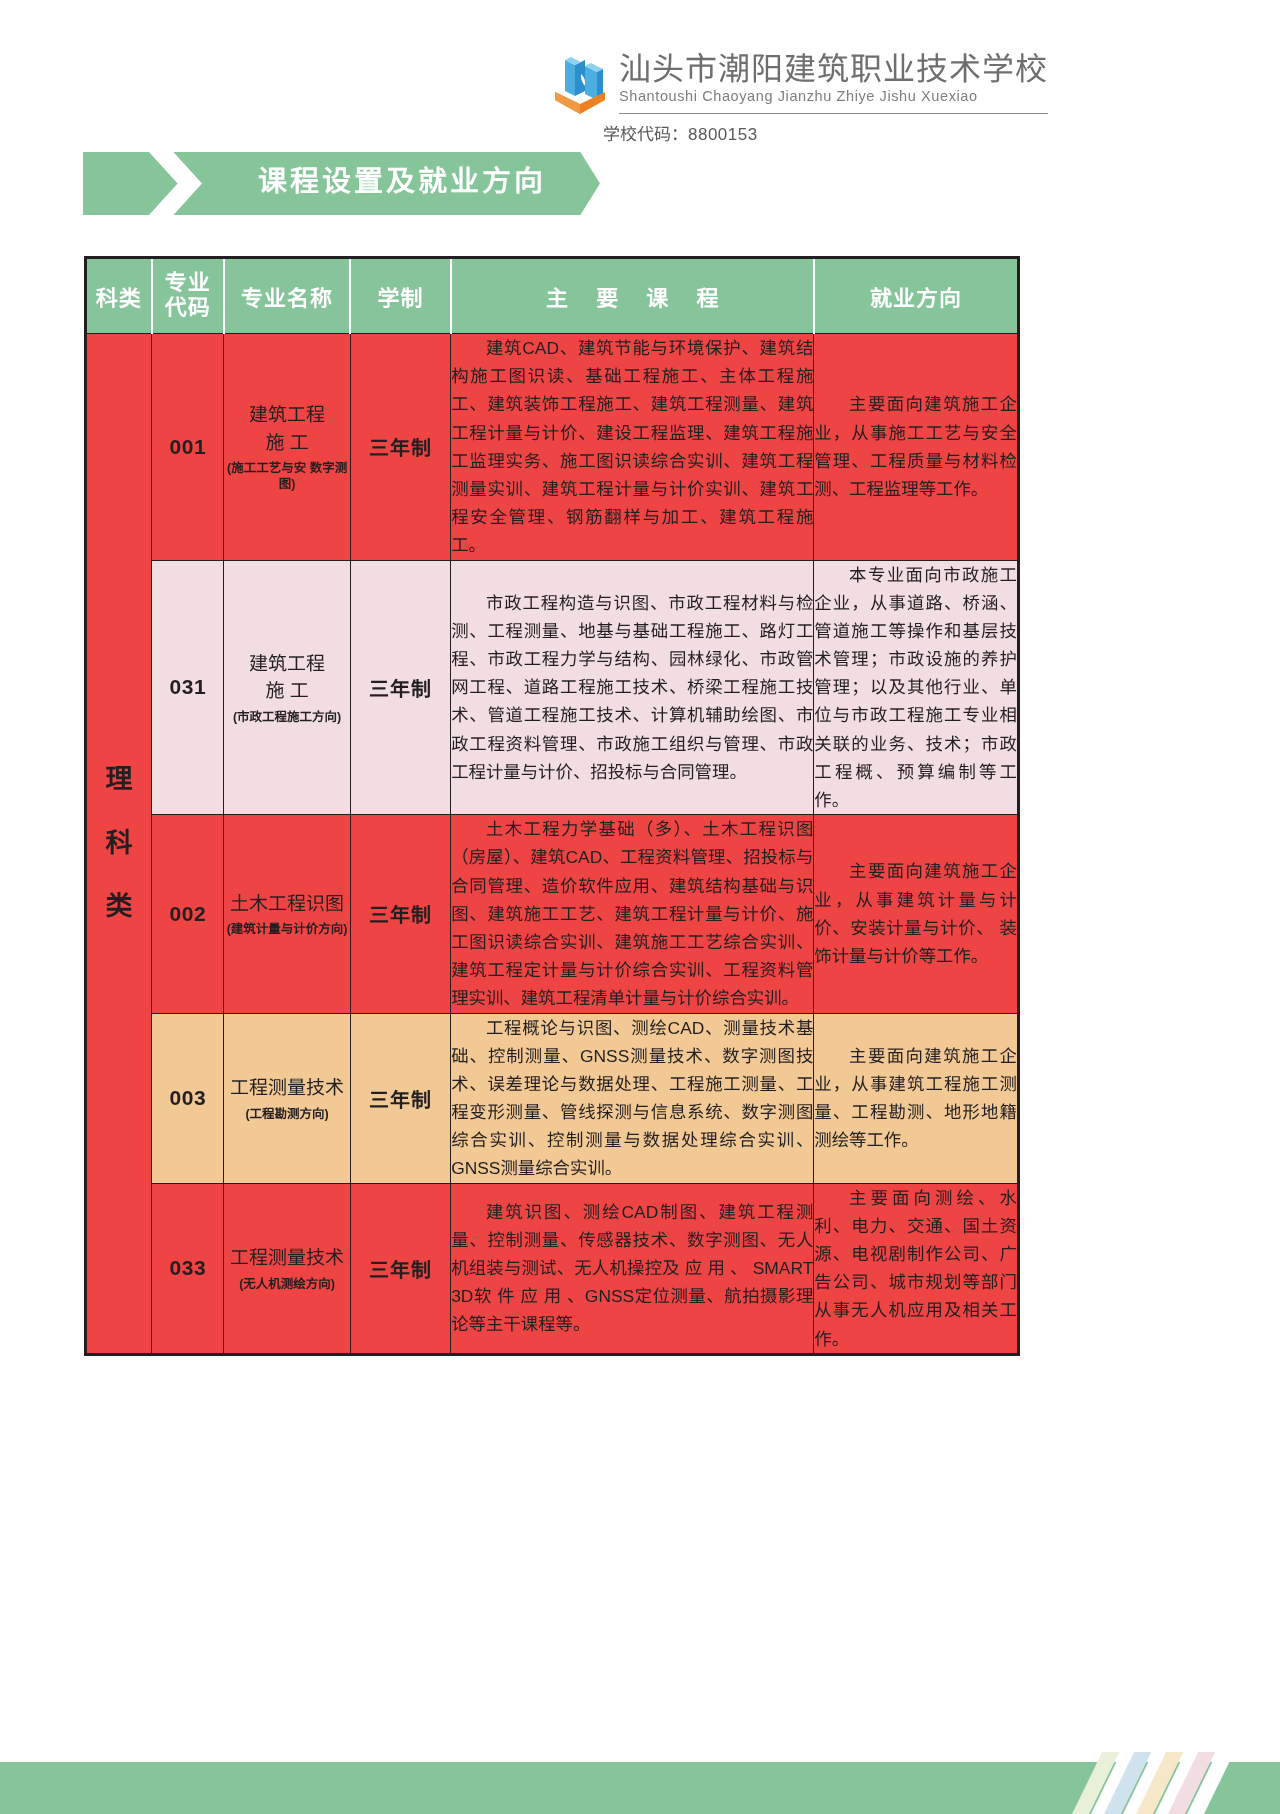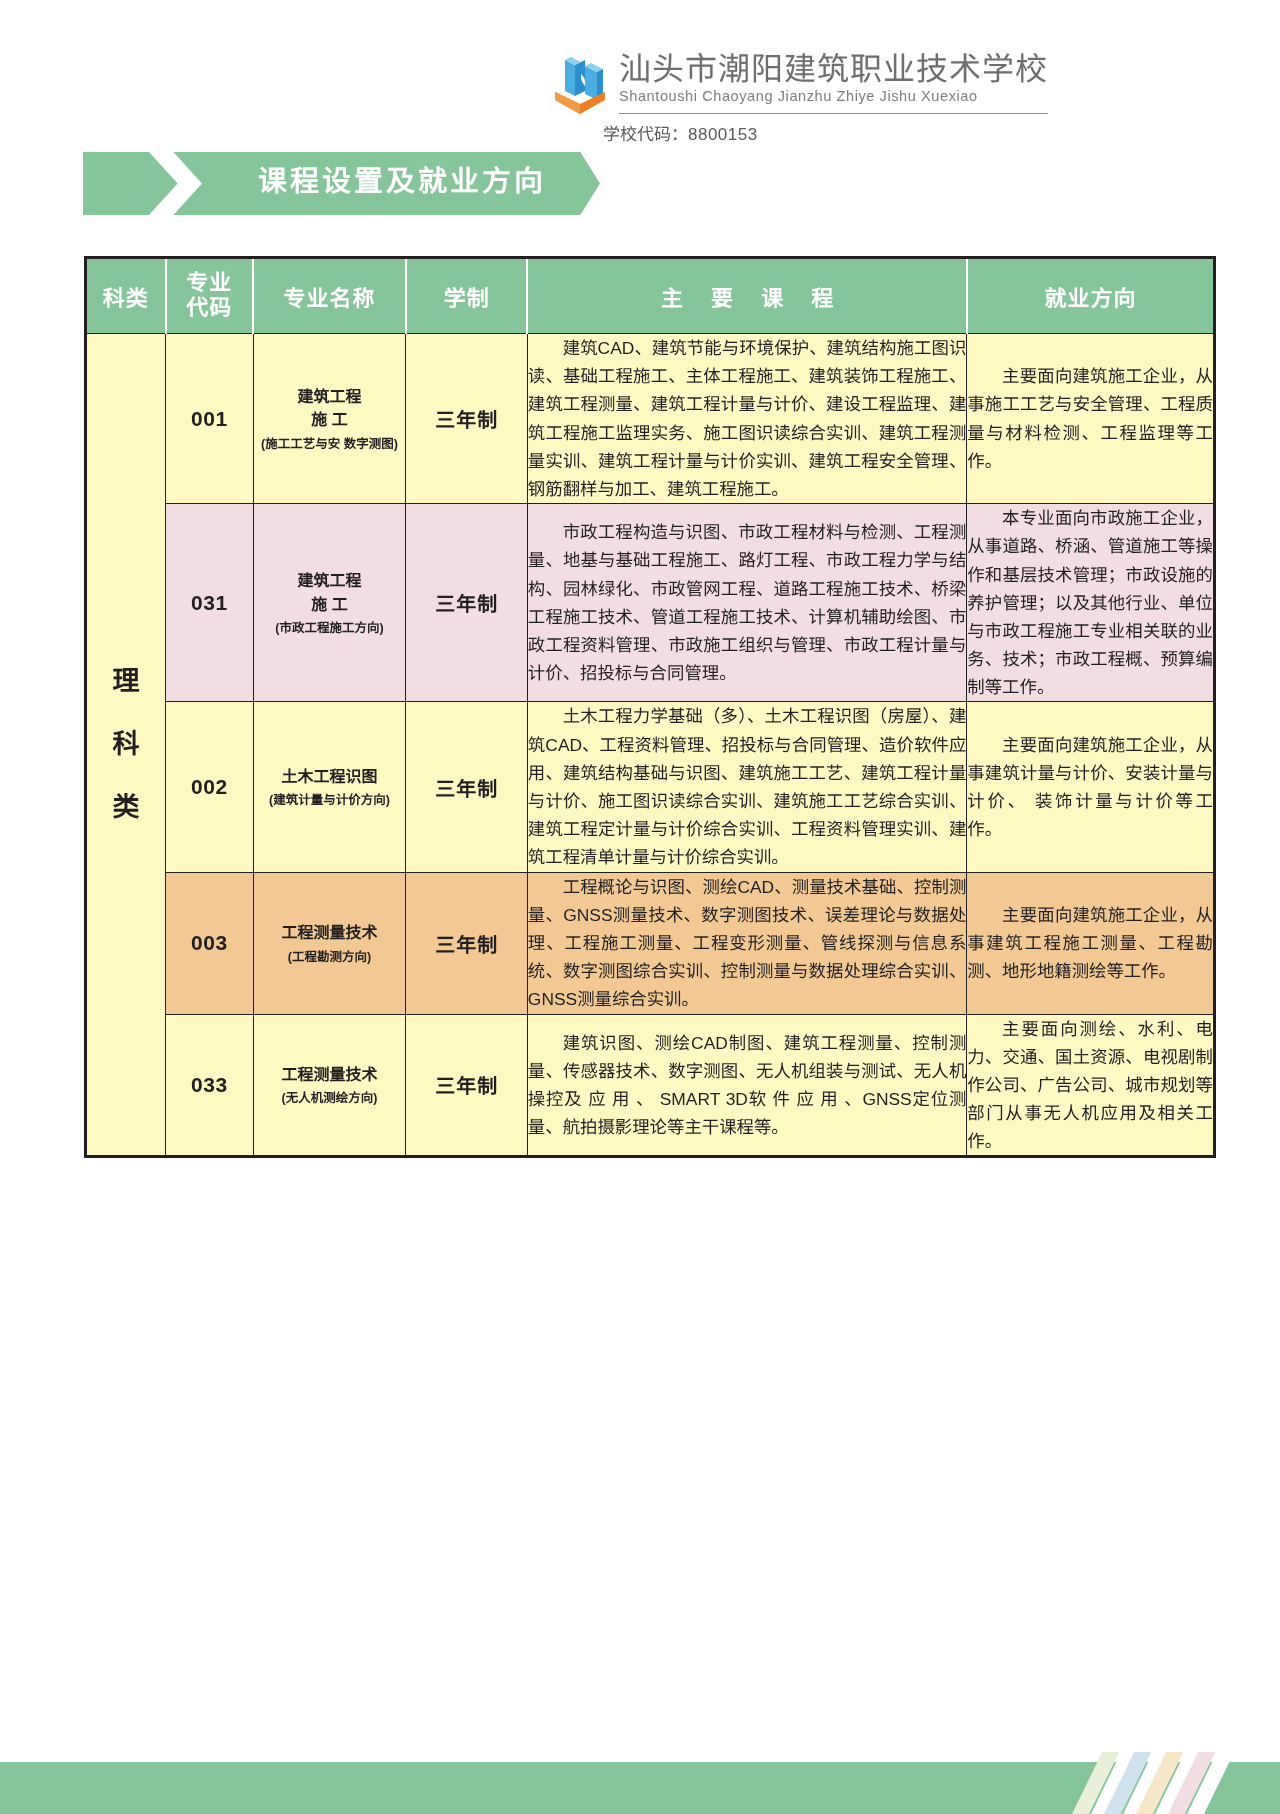--- a/index.html
+++ b/index.html
@@ -103,21 +103,21 @@
     font-weight:bold;
     letter-spacing:3px;
     white-space:nowrap;
   }
 
   
   .table-wrap{
     position:absolute;
     left:84px;
     top:256px;
-    width:1132px;
+    width:936px;
   }
   table.majors{
     border-collapse:collapse;
     width:100%;
     table-layout:fixed;
     border:3px solid #231f20;
   }
   table.majors td,table.majors th{
     border:1.6px solid #231f20;
     padding:0;
@@ -158,22 +158,22 @@
     text-align:center;
     color:#231f20;
     letter-spacing:.5px;
   }
   td.name{
     text-align:center;
     color:#231f20;
     padding:6px 4px;
   }
   td.name .major-title{
-    font-size:16px;
-    font-weight:bold;
+    font-size:19px;
+    font-weight:normal;
     line-height:1.45;
     display:block;
     white-space:pre-line;
   }
   td.name .major-sub{
     font-size:12.5px;
     font-weight:bold;
     display:block;
     margin-top:4px;
     line-height:1.3;
@@ -190,21 +190,21 @@
     line-height:1.62;
     color:#231f20;
     text-align:justify;
     text-align-last:left;
     padding:9px 11px 10px 11px;
     vertical-align:middle;
   }
   td.courses p,td.jobs p{margin:0;text-indent:2em;}
   td.jobs{text-align:justify;}
 
-  tr.row-white td{background:#fef9c3;}
+  tr.row-white td{background:#ef4444;}
   tr.row-pink  td{background:#f2dde3;}
   tr.row-orange td{background:#f2c894;}
 
   
   .footer{
     position:absolute;
     left:0;
     bottom:0;
     width:1280px;
     height:62px;

